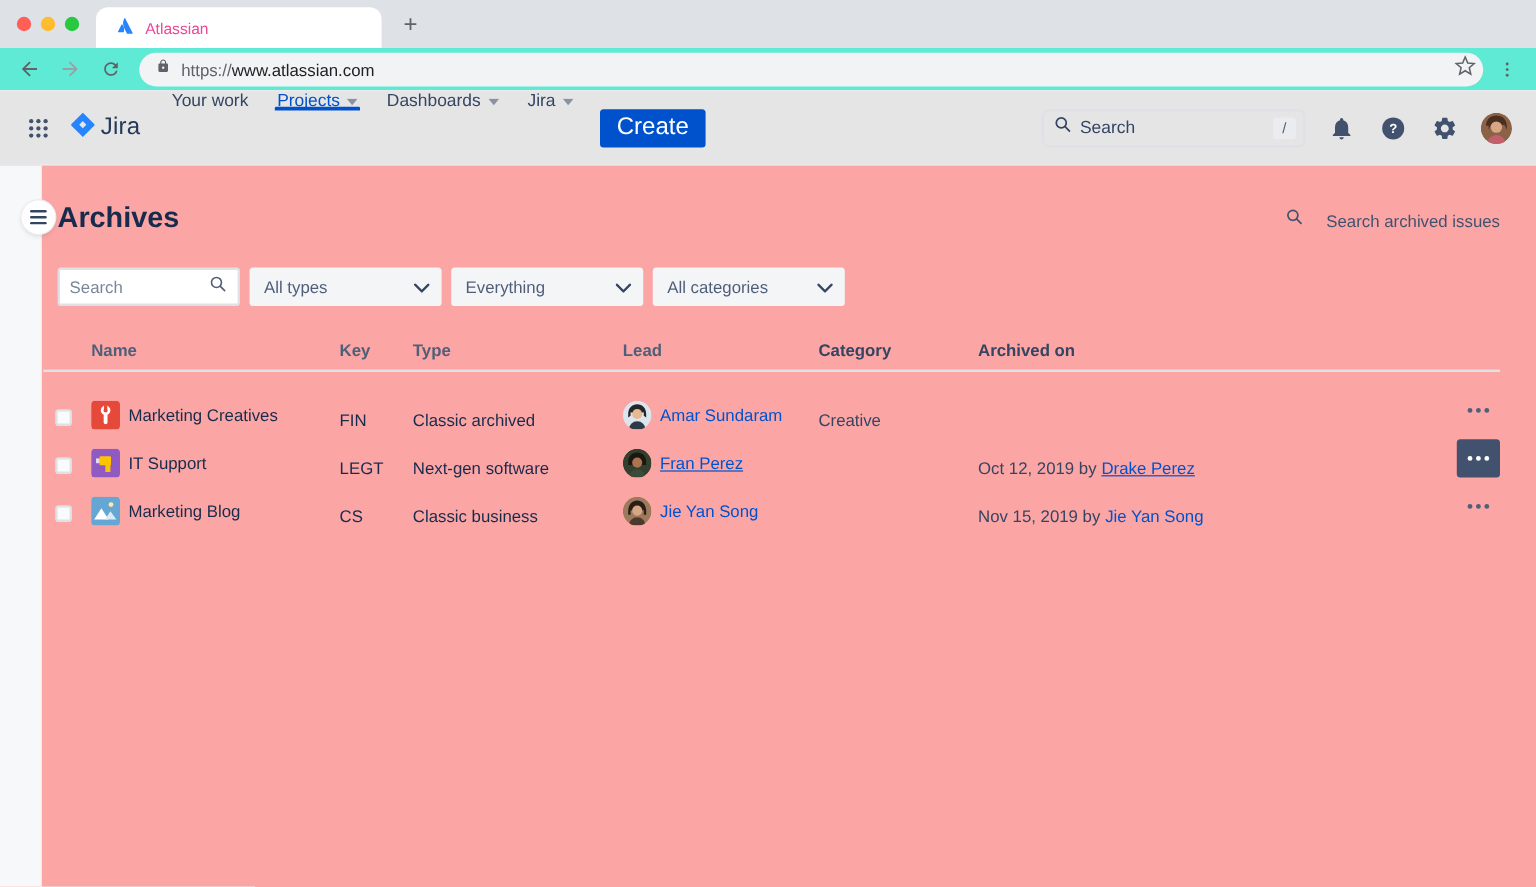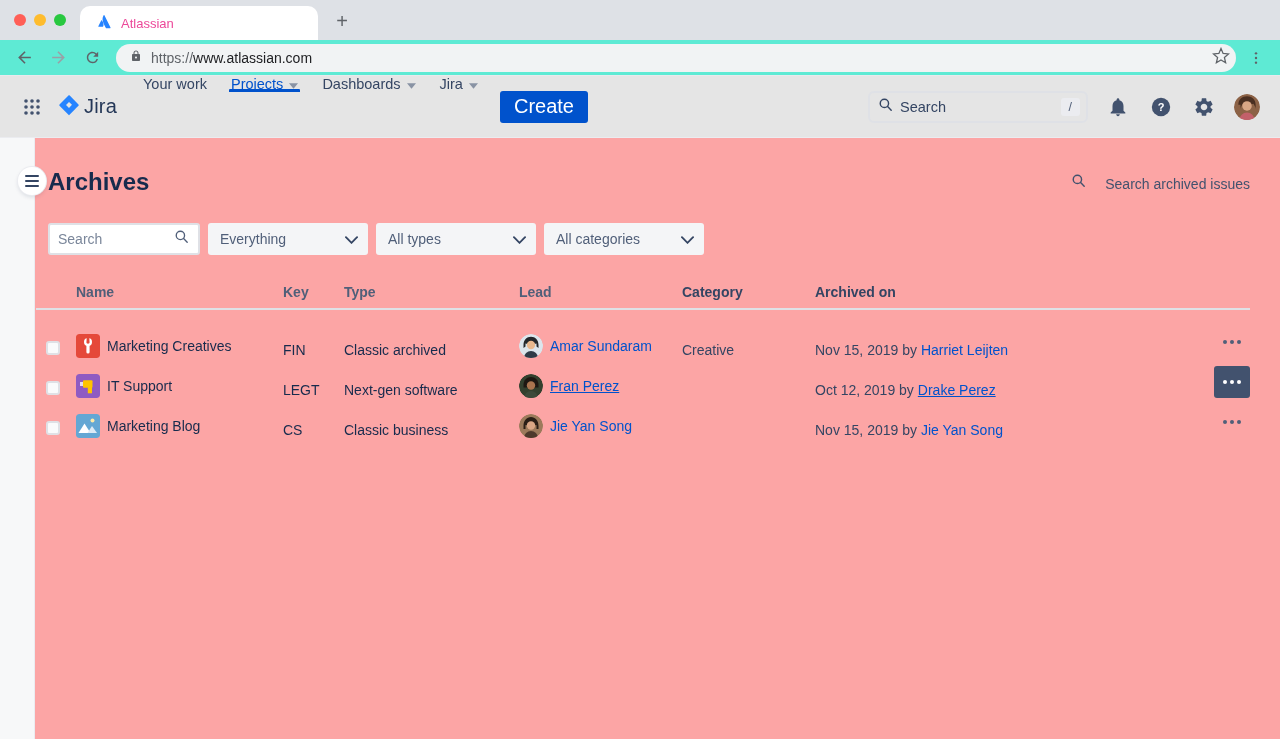--- a/index.html
+++ b/index.html
@@ -277,27 +277,27 @@
       <div class="searchfield">
         <input placeholder="Search" style="">
         <span>
           <svg width="16" height="16" viewBox="0 0 20 20">
               <circle cx="8" cy="8" r="5.2" fill="none" stroke="#505F79" stroke-width="1.7"></circle>
               <line x1="12" y1="12" x2="16.5" y2="16.5" stroke="#505F79" stroke-width="1.7" stroke-linecap="round"></line>
             </svg>
         </span>
       </div>
       <div class="dropdown">
-        <span>Everything</span>
+        <span>All types</span>
         <span><svg width="13" height="8" viewBox="0 0 14 8">
               <path fill="none" stroke="#344563" stroke-width="2" stroke-linecap="round" d="M1 1l6 6 6-6"></path>
             </svg></span>
       </div>
       <div class="dropdown">
-        <span>All types</span>
+        <span>Everything</span>
         <span><svg width="13" height="8" viewBox="0 0 14 8">
               <path fill="none" stroke="#344563" stroke-width="2" stroke-linecap="round" d="M1 1l6 6 6-6"></path>
             </svg></span>
       </div>
       <div class="dropdown">
         <span>All categories</span>
         <span><svg width="13" height="8" viewBox="0 0 14 8">
               <path fill="none" stroke="#344563" stroke-width="2" stroke-linecap="round" d="M1 1l6 6 6-6"></path>
             </svg></span>
       </div>
@@ -334,23 +334,20 @@
           <div class="c-lead">
             <span class="rowavatar"><svg width="24" height="24" viewBox="0 0 24 24">
                   <circle cx="12" cy="12" r="12" fill="#DCE5EC"></circle>
                   <path fill="#23272B" d="M4.5 11c0-5 3.2-8.2 7.5-8.2S19.5 6 19.5 11v3l-2-1.5v-3c-2 .8-9 .8-11 0v3L4.5 14z"></path>
                   <circle cx="12" cy="11" r="4.2" fill="#E8B88E"></circle>
                   <path fill="#2E3A47" d="M5 24a7 7 0 0 1 14 0z"></path>
                 </svg></span>
             <a class="link">Amar Sundaram</a>
           </div>
           <div class="c-cat">Creative</div>
-          <div class="c-arch">
-            <span class="archdate">Nov 15, 2019 by</span><a class="link">Harriet Leijten</a>
-          </div>
           <div class="c-act">
             <span class="more">
                 <i></i>
                 <i></i>
                 <i></i>
               </span>
           </div>
         </div>
 
         <div class="trow">

